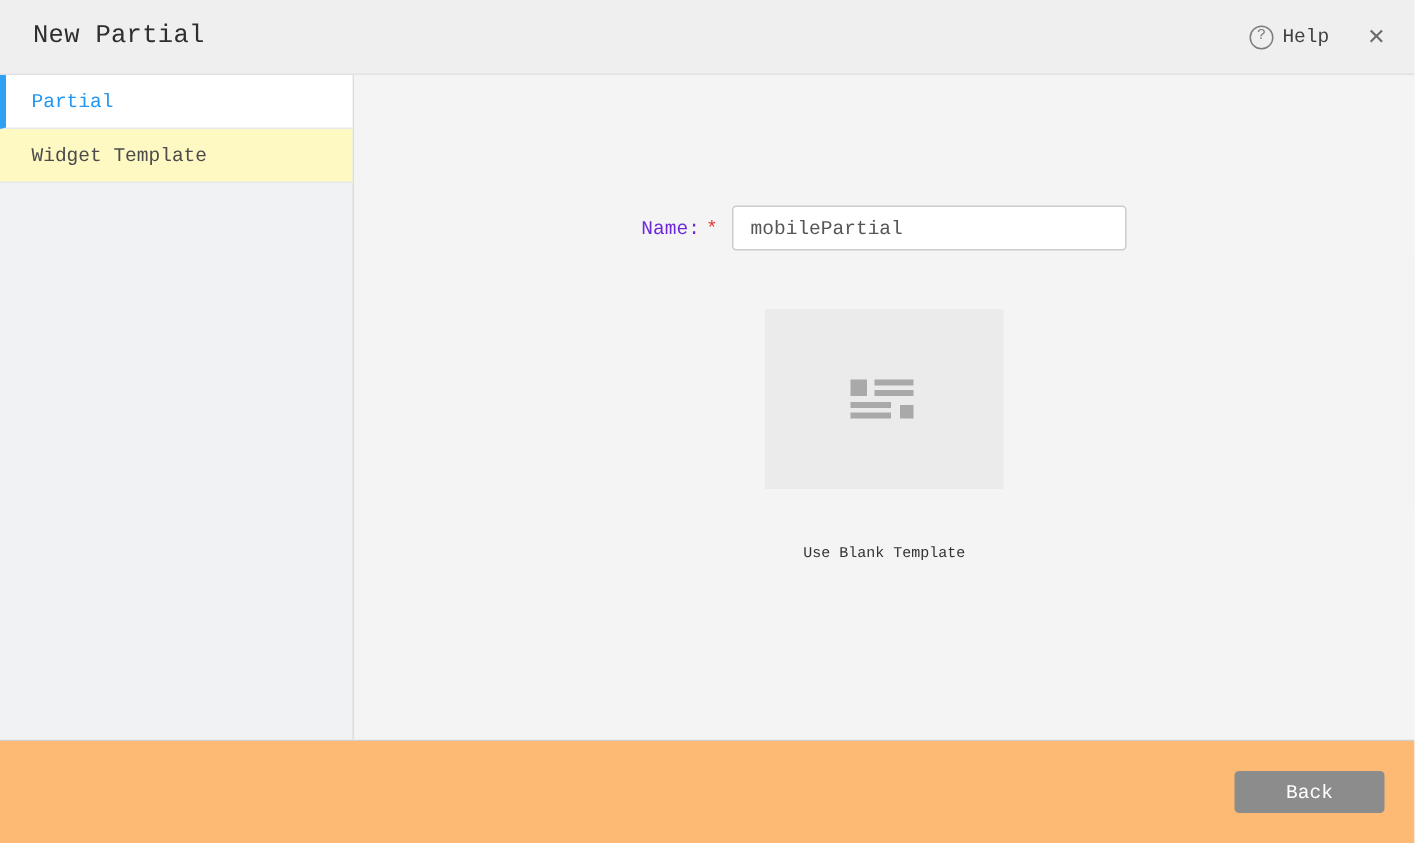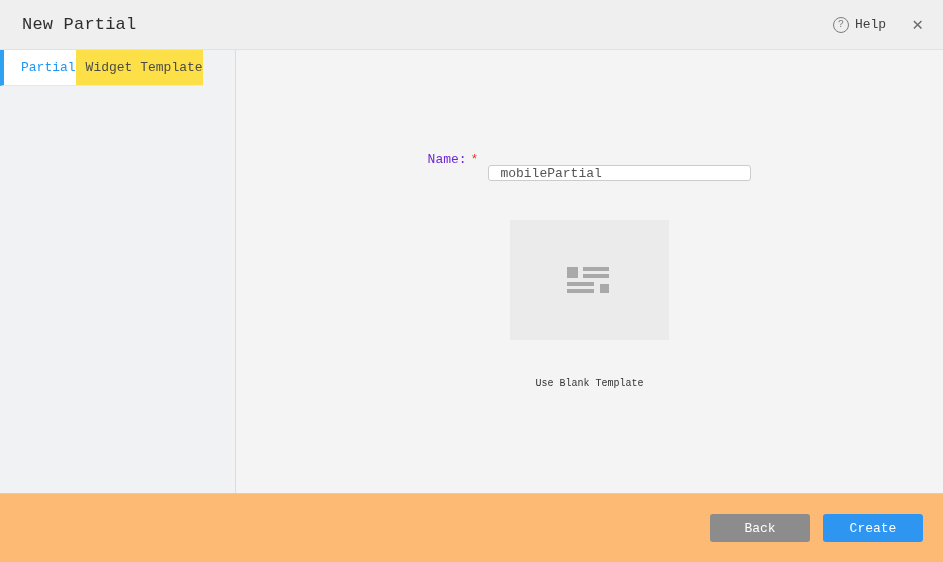--- a/index.html
+++ b/index.html
@@ -35,46 +35,46 @@
   }
 
   
   .dlg-body { flex: 1 1 auto; display: flex; min-height: 0; border-bottom: 1px solid #cfcfcf; }
 
   
   .sidebar {
     width: 236px; flex: 0 0 236px;
     background: #f1f2f4;
     border-right: 1px solid #dcdcdc;
-    display: flex; flex-direction: row;
+    display: flex; flex-direction: column;
   }
   .side-item {
     height: 36px; display: flex; align-items: center;
-    padding-left: 10px; font-size: 13px; color: #4b4b4b;
-    background: #fde047; border-bottom: 1px solid #e6e9eb;
+    padding-left: 21px; font-size: 13px; color: #4b4b4b;
+    background: #fef9c3; border-bottom: 1px solid #e6e9eb;
     cursor: pointer; position: relative;
   }
   .side-item.selected {
     background: #ffffff; color: #2196f3;
     border-left: 4px solid #2ea1f3; padding-left: 17px;
   }
 
   
   .content {
     flex: 1 1 auto; background: #f4f4f4;
     display: flex; flex-direction: column; align-items: center;
   }
   .name-row { margin-top: 87px; display: flex; align-items: center; }
   .name-label { font-size: 13px; color: #6d28d9; }
   .req-star { color: #e53935; font-size: 13px; margin-left: 4px; }
   .name-input {
-    margin-left: 10px; width: 263px; height: 16px;
+    margin-left: 10px; width: 263px; height: 30px;
     border: 1px solid #cccccc; border-radius: 3px;
     background: #ffffff; padding: 0 11px;
-    font-size: 13px; color: #555; font-family: inherit; outline: none; margin-top: 28px;
+    font-size: 13px; color: #555; font-family: inherit; outline: none;
   }
 
   
   .tpl-card {
     margin-top: 39px; width: 159px; height: 120px;
     background: #ebebeb; cursor: pointer;
     display: flex; align-items: center; justify-content: center;
   }
   .tpl-icon { width: 46px; display: flex; flex-direction: column; gap: 4px; }
   .tpl-row { display: flex; align-items: flex-start; }
@@ -158,16 +158,15 @@
         </div>
       </div>
 
       <div class="blank-label">Use Blank Template</div>
 
     </div>
   </div>
 
   <div class="dlg-footer">
     <button class="btn btn-back">Back</button>
-    <button class="btn btn-create">Create</button>
   </div>
 
 </div>
 
 </body></html>

